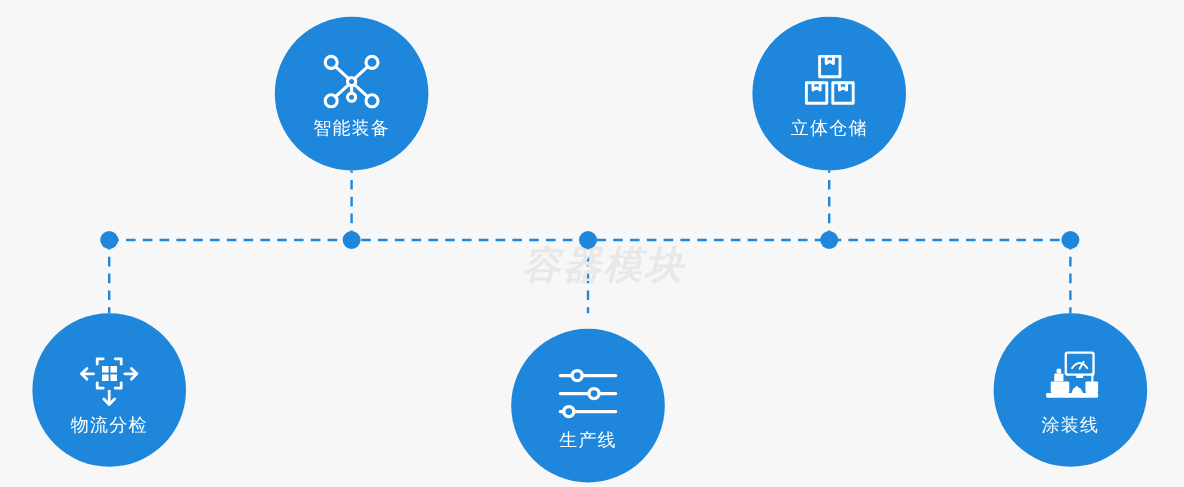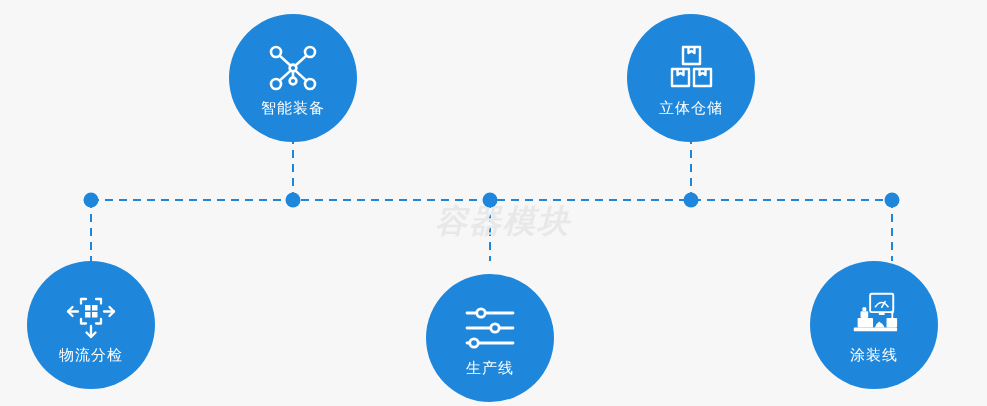--- a/index.html
+++ b/index.html
@@ -159,21 +159,21 @@
         <circle cx="17" cy="7" r="4.2" fill="#1e87db"></circle>
         <line x1="3" y1="22" x2="49" y2="22"></line>
         <circle cx="31" cy="22" r="4.2" fill="#1e87db"></circle>
         <line x1="3" y1="37" x2="49" y2="37"></line>
         <circle cx="10" cy="37" r="4.2" fill="#1e87db"></circle>
       </svg>
     </span>
     <span class="label">生产线</span>
   </div>
 
-  <div class="node" style="left:874px;top:325px;">
+  <div class="node" style="left:892px;top:325px;">
     <span class="icon">
       <svg width="54" height="48" viewBox="0 0 54 48" fill="none" stroke="none">
 
         <rect x="23" y="2" width="24" height="19" rx="1.5" fill="none" stroke="#ffffff" stroke-width="2"></rect>
         <path d="M28 16 Q35 6 42 16" fill="none" stroke="#ffffff" stroke-width="1.6"></path>
         <line x1="35" y1="16" x2="38.5" y2="10" stroke="#ffffff" stroke-width="1.6" stroke-linecap="round"></line>
         <rect x="32" y="21" width="6" height="3" fill="#ffffff"></rect>
 
         <rect x="6" y="37" width="45" height="4" rx="1" fill="#ffffff"></rect>
         <rect x="10" y="27" width="16" height="10" rx="1" fill="#ffffff"></rect>

